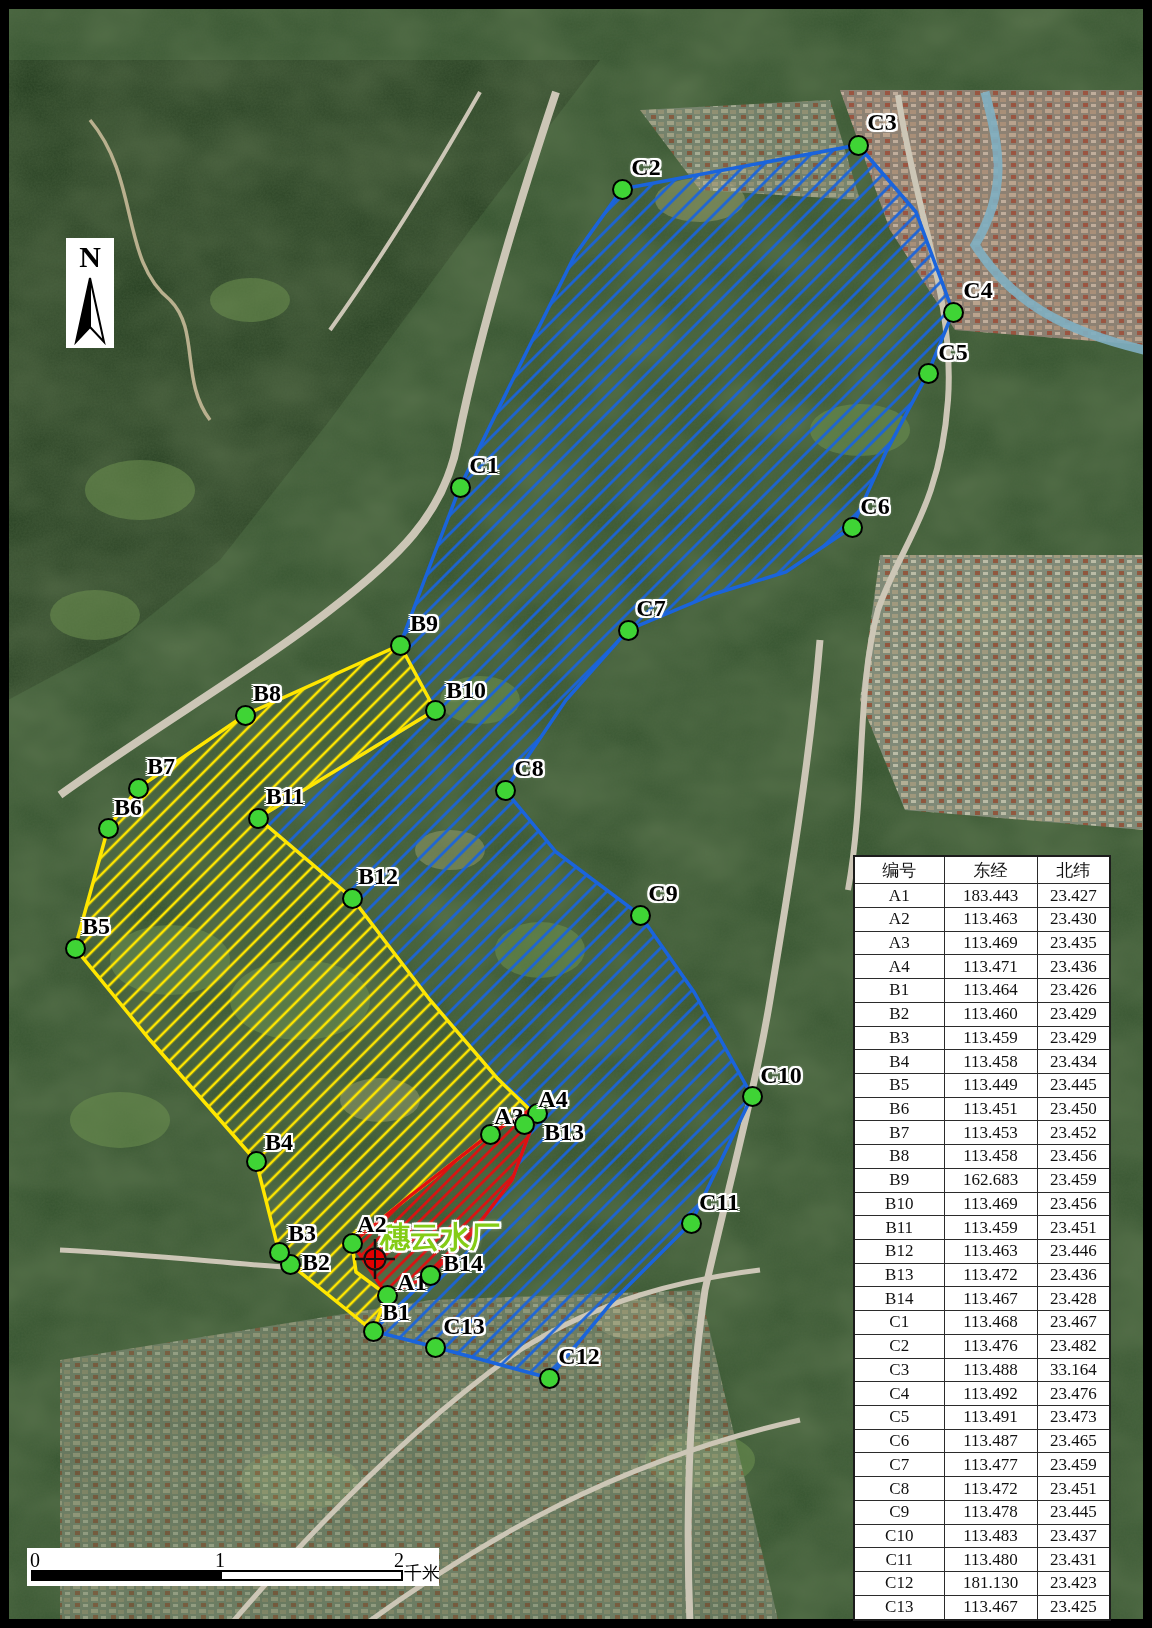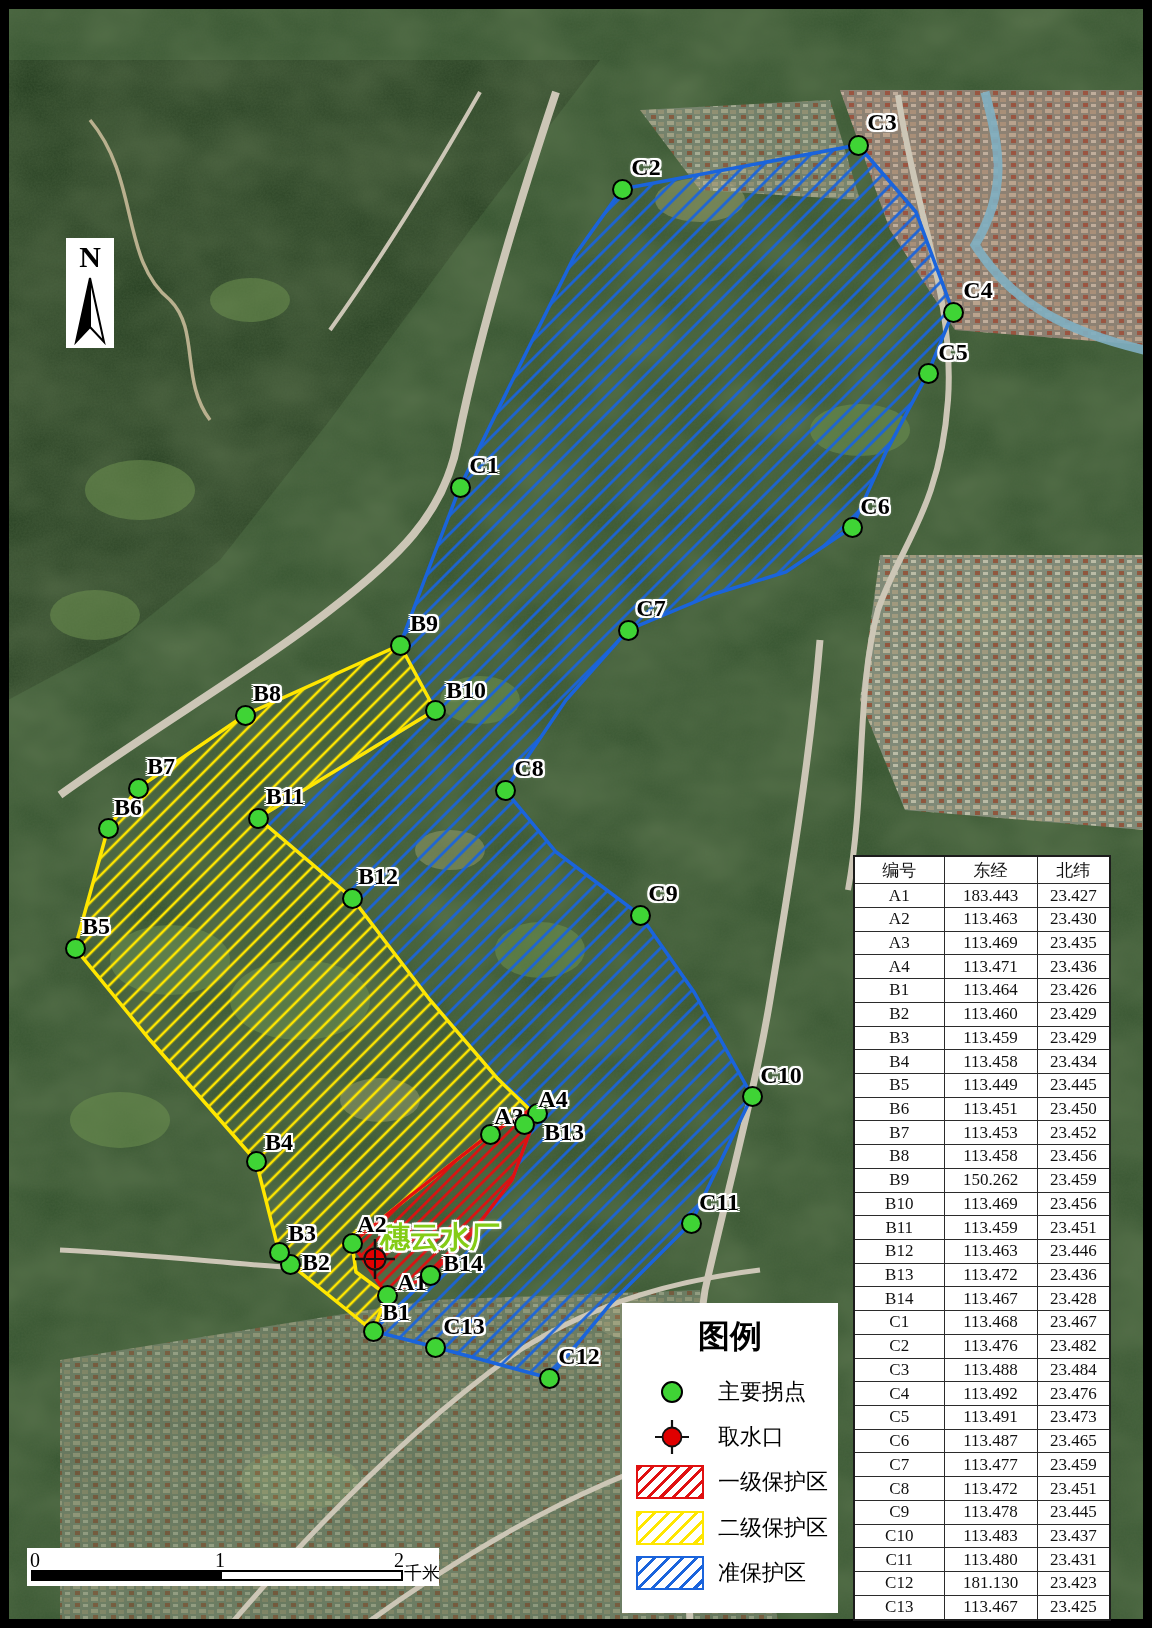--- a/index.html
+++ b/index.html
@@ -298,21 +298,21 @@
           <td>113.453</td>
           <td>23.452</td>
         </tr>
         <tr>
           <td>B8</td>
           <td>113.458</td>
           <td>23.456</td>
         </tr>
         <tr>
           <td>B9</td>
-          <td>150.262</td>
+          <td>162.683</td>
           <td>23.459</td>
         </tr>
         <tr>
           <td>B10</td>
           <td>113.469</td>
           <td>23.456</td>
         </tr>
         <tr>
           <td>B11</td>
           <td>113.459</td>
@@ -339,21 +339,21 @@
           <td>23.467</td>
         </tr>
         <tr>
           <td>C2</td>
           <td>113.476</td>
           <td>23.482</td>
         </tr>
         <tr>
           <td>C3</td>
           <td>113.488</td>
-          <td>23.484</td>
+          <td>33.164</td>
         </tr>
         <tr>
           <td>C4</td>
           <td>113.492</td>
           <td>23.476</td>
         </tr>
         <tr>
           <td>C5</td>
           <td>113.491</td>
           <td>23.473</td>
@@ -394,39 +394,20 @@
           <td>23.423</td>
         </tr>
         <tr>
           <td>C13</td>
           <td>113.467</td>
           <td>23.425</td>
         </tr>
       </tbody>
   </table>
 
-  <div class="legend">
-    <div class="ltitle">图例</div>
-    <div class="gdot"></div>
-    <div class="lrow-label" style="top:89px;">主要拐点</div>
-    <div class="iicon">
-      <svg width="34" height="34">
-        <line x1="17" y1="0" x2="17" y2="34" stroke="#111" stroke-width="2.2"></line>
-        <line x1="0" y1="17" x2="34" y2="17" stroke="#111" stroke-width="2.2"></line>
-        <circle cx="17" cy="17" r="9.5" fill="#e00000" stroke="#111" stroke-width="1.8"></circle>
-      </svg>
-    </div>
-    <div class="lrow-label" style="top:134px;">取水口</div>
-    <div class="swatch sw-red"></div>
-    <div class="lrow-label" style="top:179px;">一级保护区</div>
-    <div class="swatch sw-yel"></div>
-    <div class="lrow-label" style="top:225px;">二级保护区</div>
-    <div class="swatch sw-blu"></div>
-    <div class="lrow-label" style="top:270px;">准保护区</div>
-  </div>
 
   <div class="scalebar">
     <span class="num n0">0</span>
     <span class="num n1">1</span>
     <span class="num n2">2</span>
     <span class="unit">千米</span>
     <div class="bar">
       <div class="seg1"></div>
       <div class="seg2"></div>
     </div>

